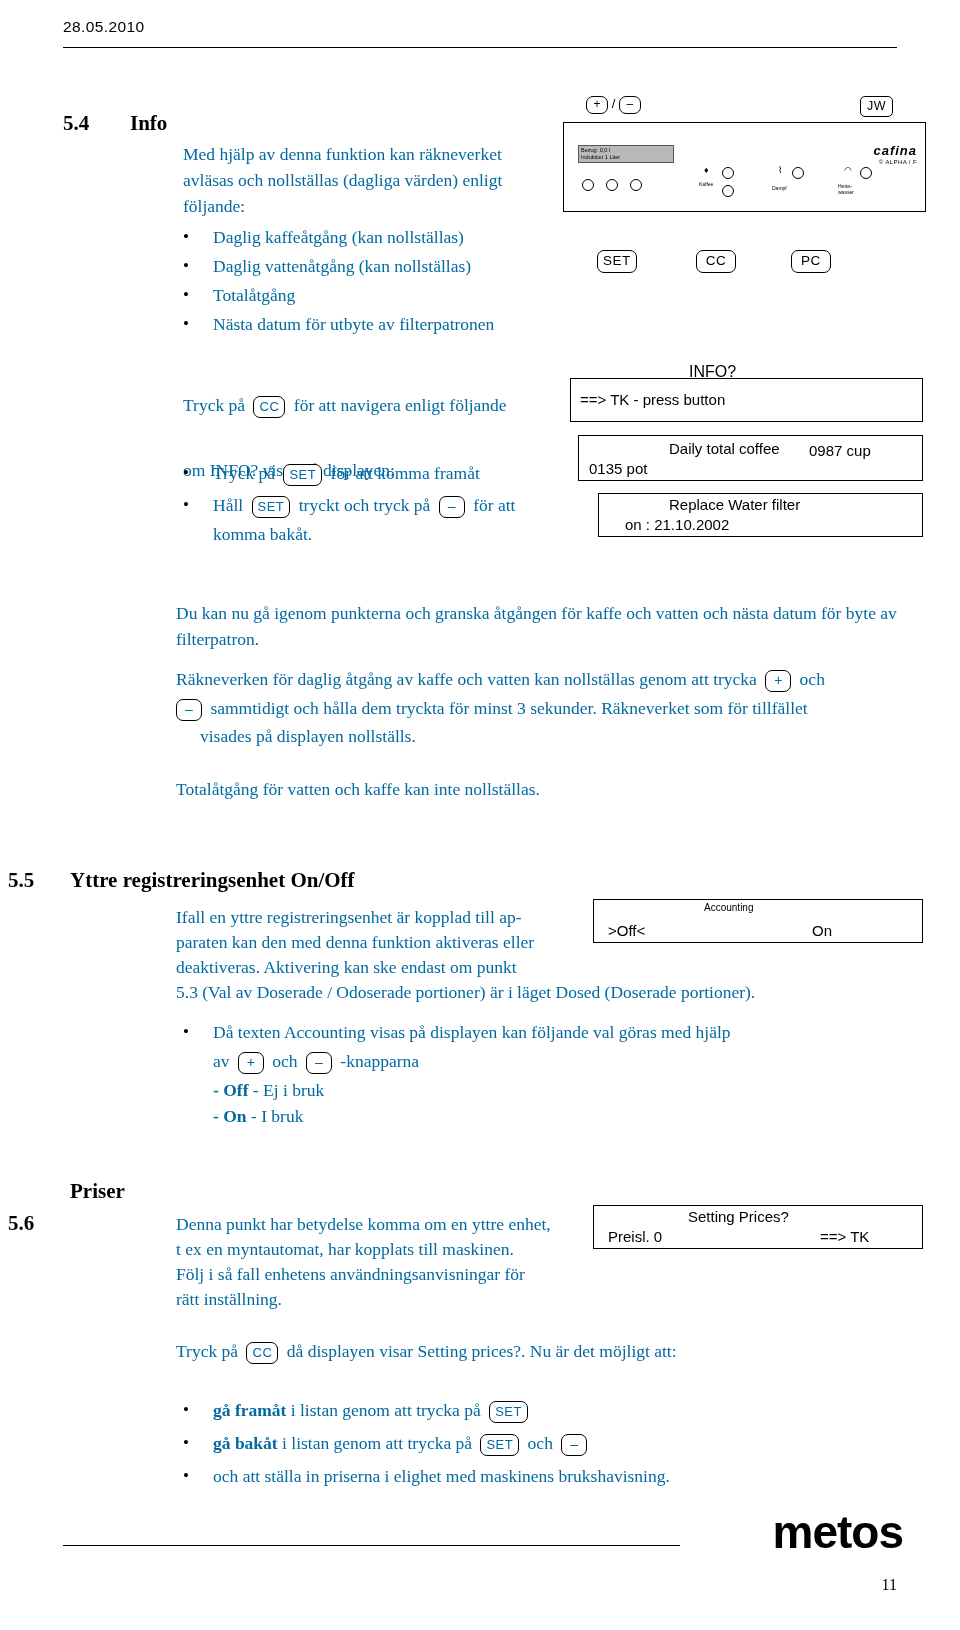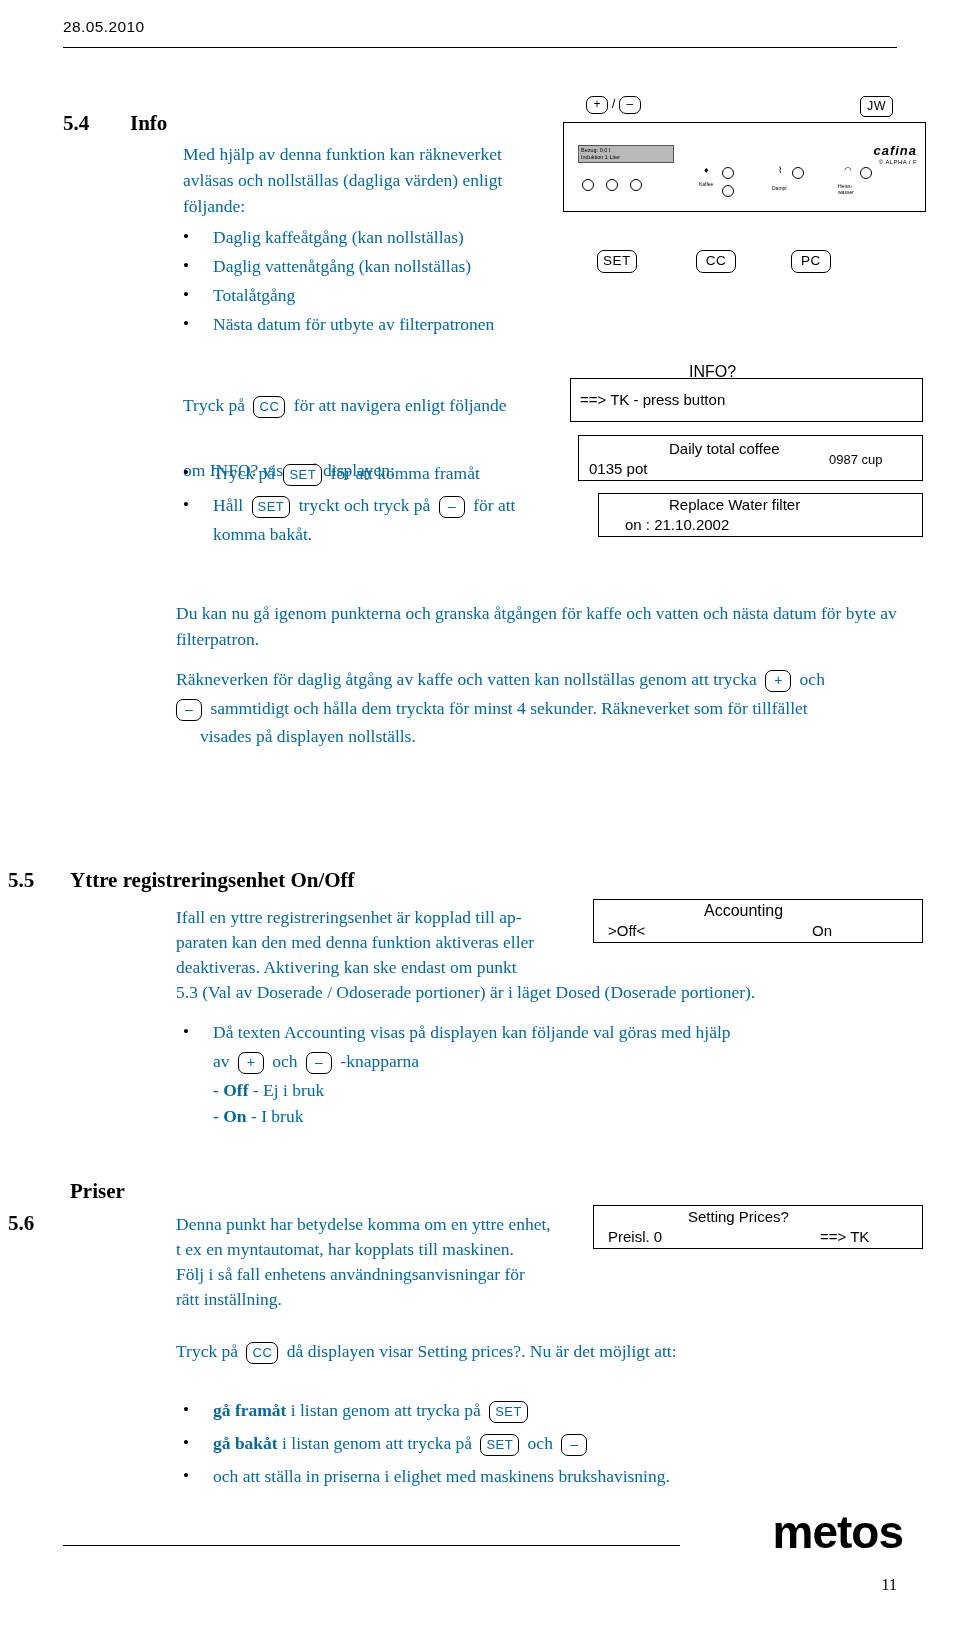--- a/index.html
+++ b/index.html
@@ -316,52 +316,53 @@
   <div class="txt" style="left:213px; top:521px;">komma bakåt.</div>
 
   <div class="lcd" style="left:570px; top:378px; width:353px; height:44px;">
     <div class="l" style="left:118px; top:-16px; font-size:16px;">INFO?</div>
     <div class="l" style="left:9px; top:12px; font-size:15px;text-align:center;">==&gt; TK - press  button</div>
   </div>
 
   <div class="lcd" style="left:578px; top:435px; width:345px; height:46px;">
     <div class="l" style="left:90px; top:4px; font-size:15px;">Daily total coffee</div>
     <div class="l" style="left:10px; top:24px; font-size:15px;">0135 pot</div>
-    <div class="l" style="left:230px; top:16px; font-size:13px;margin-left:20px;">0987 cup</div>
+    <div class="l" style="left:230px; top:6px; font-size:15px;">0987 cup</div>
   </div>
 
   <div class="lcd" style="left:598px; top:493px; width:325px; height:44px;">
     <div class="l" style="left:70px; top:2px; font-size:15px;">Replace Water filter</div>
     <div class="l" style="left:26px; top:22px; font-size:15px;">on : 21.10.2002</div>
   </div>
 
   <div class="txt" style="left:176px; top:600px; width:745px;">Du kan nu gå igenom punkterna och granska åtgången för kaffe och vatten och nästa datum för byte av filterpatron.</div>
 
   <div class="txt" style="left:176px; top:666px; width:745px; white-space:nowrap;">
     <span>Räkneverken för daglig åtgång av kaffe och vatten kan nollställas genom att trycka</span>
     <span class="key sym" style="margin:0 4px;">+</span>
     <span>och</span>
   </div>
   <div class="txt" style="left:176px; top:695px; width:745px; white-space:nowrap;">
     <span class="key sym" style="margin:0 4px 0 0;">–</span>
-    <span>sammtidigt och hålla dem tryckta för minst 4 sekunder. Räkneverket som för tillfället</span>
+    <span>sammtidigt och hålla dem tryckta för minst 3 sekunder. Räkneverket som för tillfället</span>
   </div>
   <div class="txt" style="left:176px; top:723px;margin-left:24px;">visades på displayen nollställs.</div>
 
+  <div class="txt" style="left:176px; top:776px;">Totalåtgång för vatten och kaffe kan inte nollställas.</div>
 
   <div class="sec-num" style="left:8px; top:868px;">5.5</div>
   <div class="sec-title" style="left:70px; top:868px;">Yttre registreringsenhet On/Off</div>
 
   <div class="txt" style="left:176px; top:904px;">Ifall en yttre registreringsenhet är kopplad till ap-</div>
   <div class="txt" style="left:176px; top:929px;">paraten kan den med denna funktion aktiveras eller</div>
   <div class="txt" style="left:176px; top:954px;">deaktiveras. Aktivering kan ske endast om punkt</div>
   <div class="txt" style="left:176px; top:979px;">5.3 (Val av Doserade / Odoserade portioner) är i läget  Dosed  (Doserade portioner).</div>
 
   <div class="lcd" style="left:593px; top:899px; width:330px; height:44px;">
-    <div class="l" style="left:110px; top:2px; font-size:16px;">Accounting</div>
+    <div class="l" style="left:110px; top:2px; font-size:10px;">Accounting</div>
     <div class="l" style="left:14px; top:22px; font-size:15px;">&gt;Off&lt;</div>
     <div class="l" style="left:218px; top:22px; font-size:15px;">On</div>
   </div>
 
   <div class="bullet-dot" style="left:183px; top:1019px;">•</div>
   <div class="txt" style="left:213px; top:1019px;">Då texten  Accounting  visas på displayen kan följande val göras med hjälp</div>
   <div class="txt" style="left:213px; top:1048px; white-space:nowrap;">
     <span>av</span>
     <span class="key sym" style="margin:0 4px;">+</span>
     <span>och</span>

